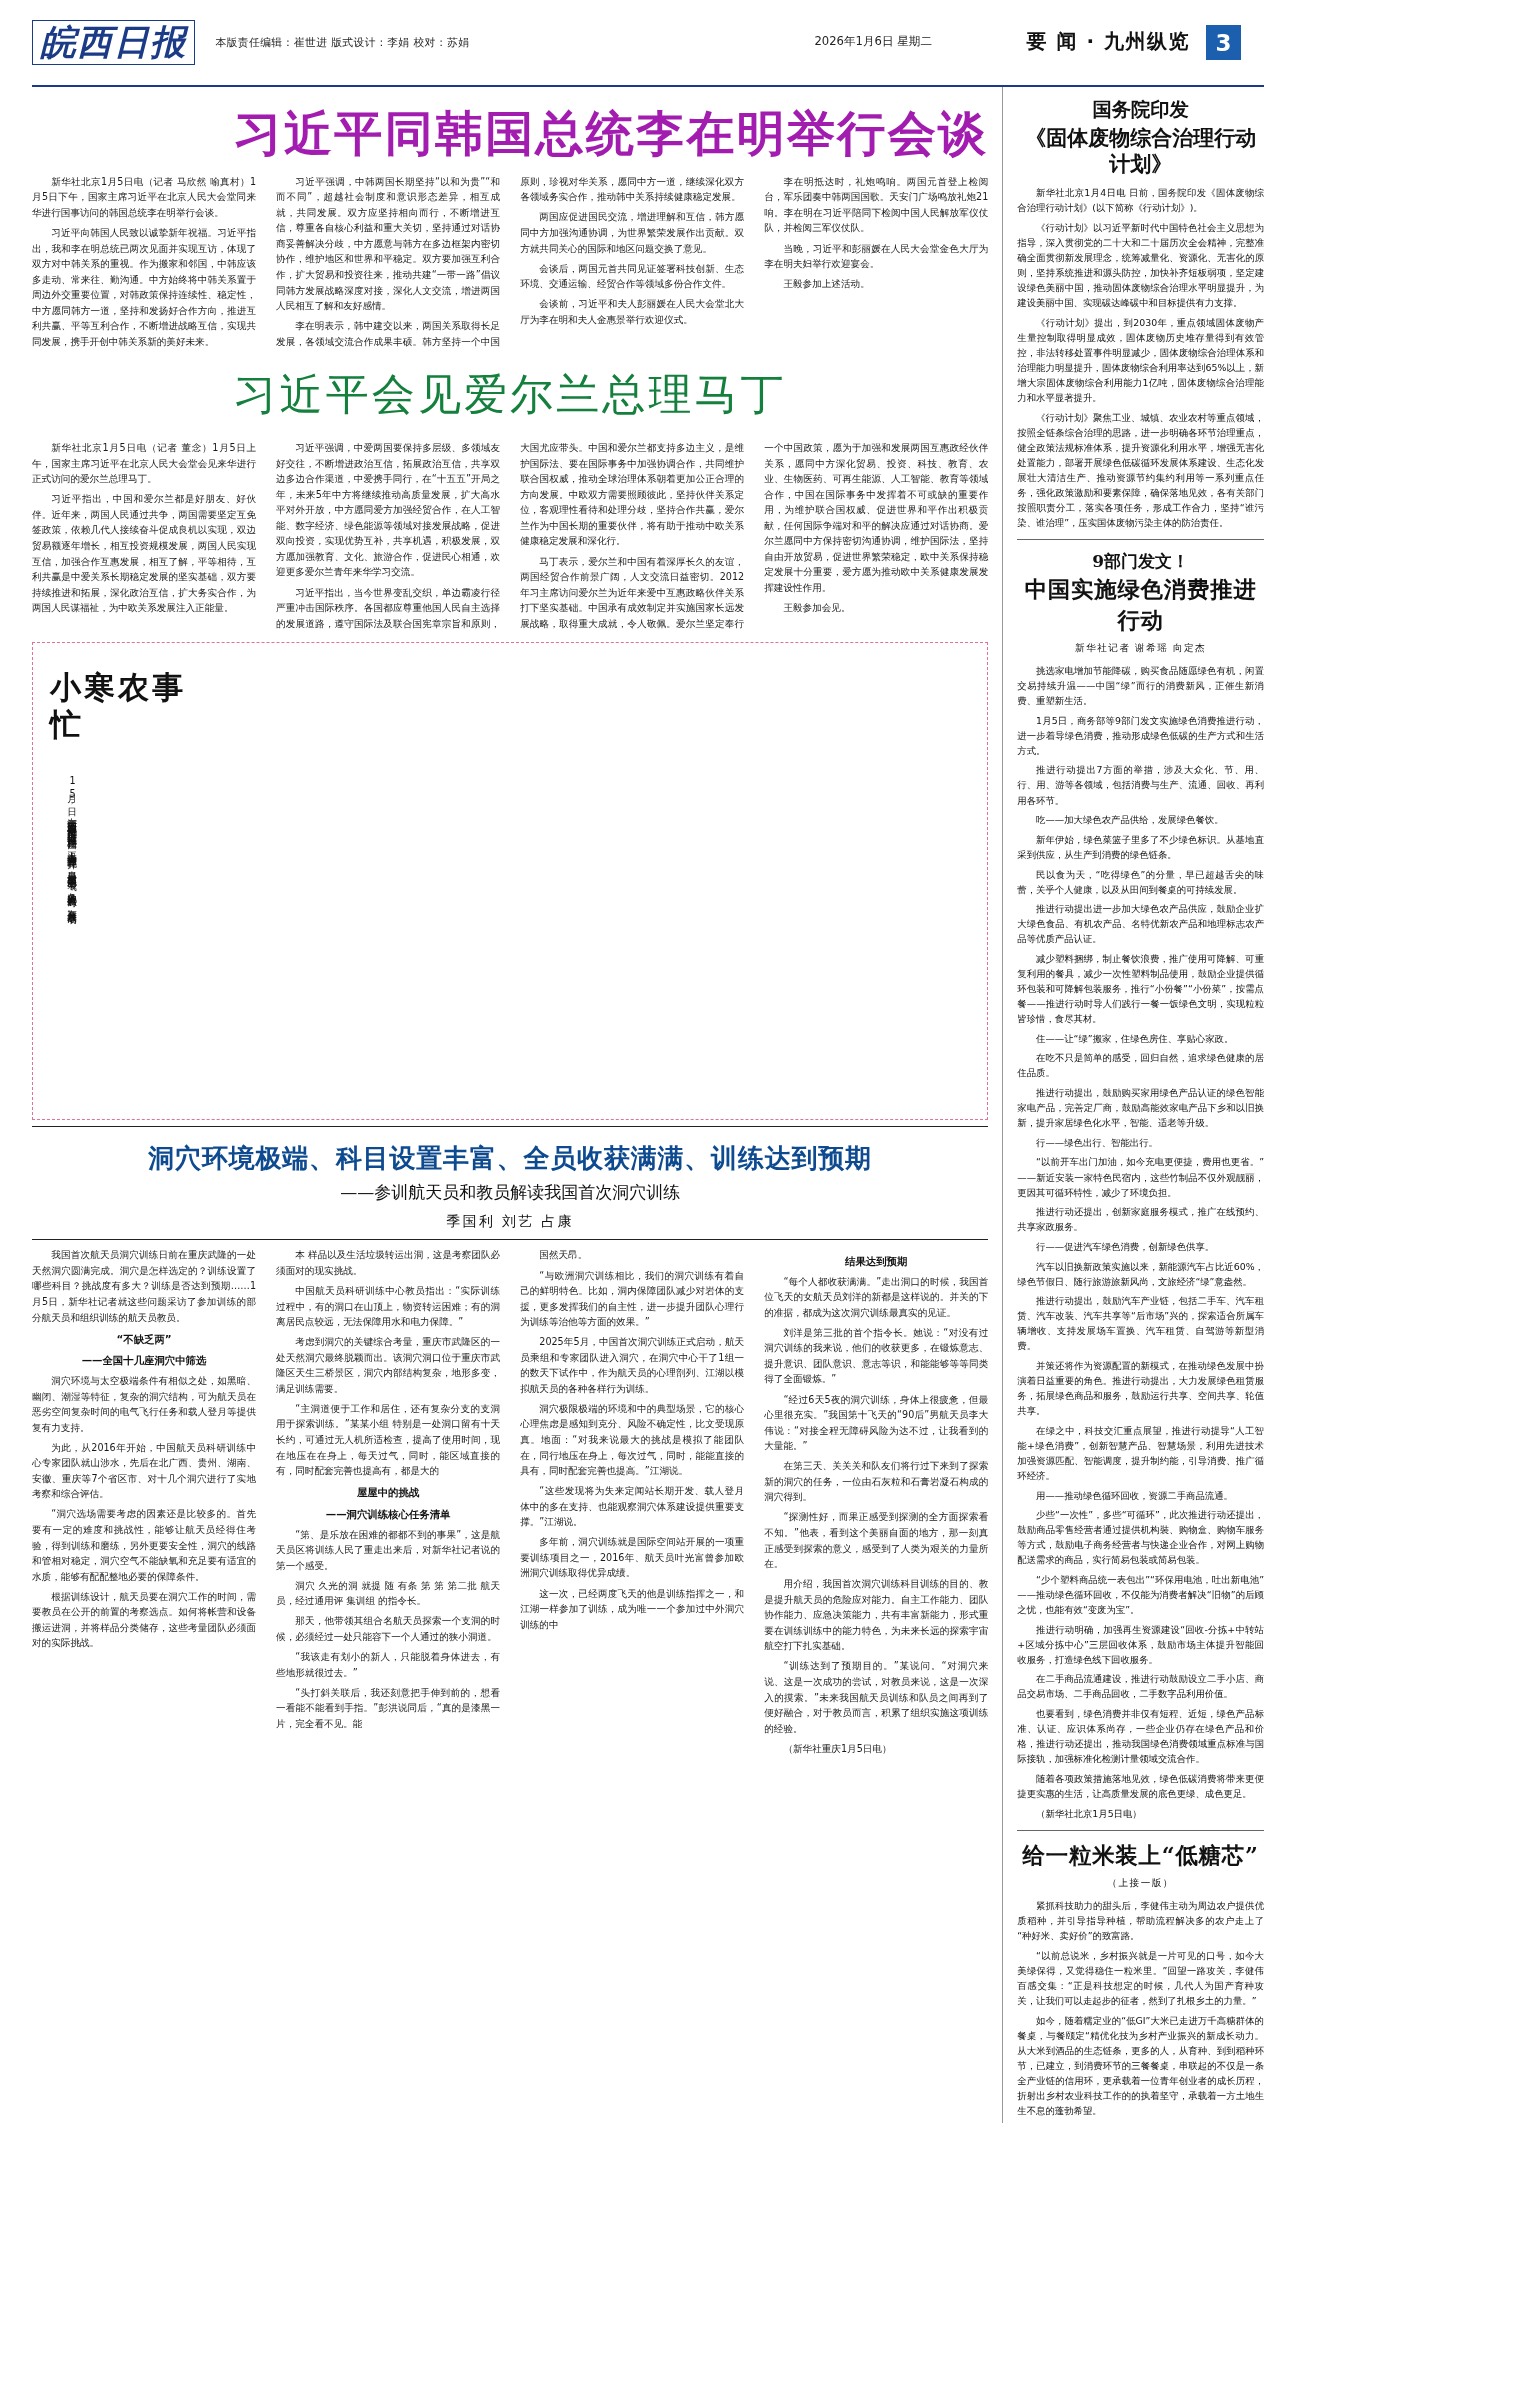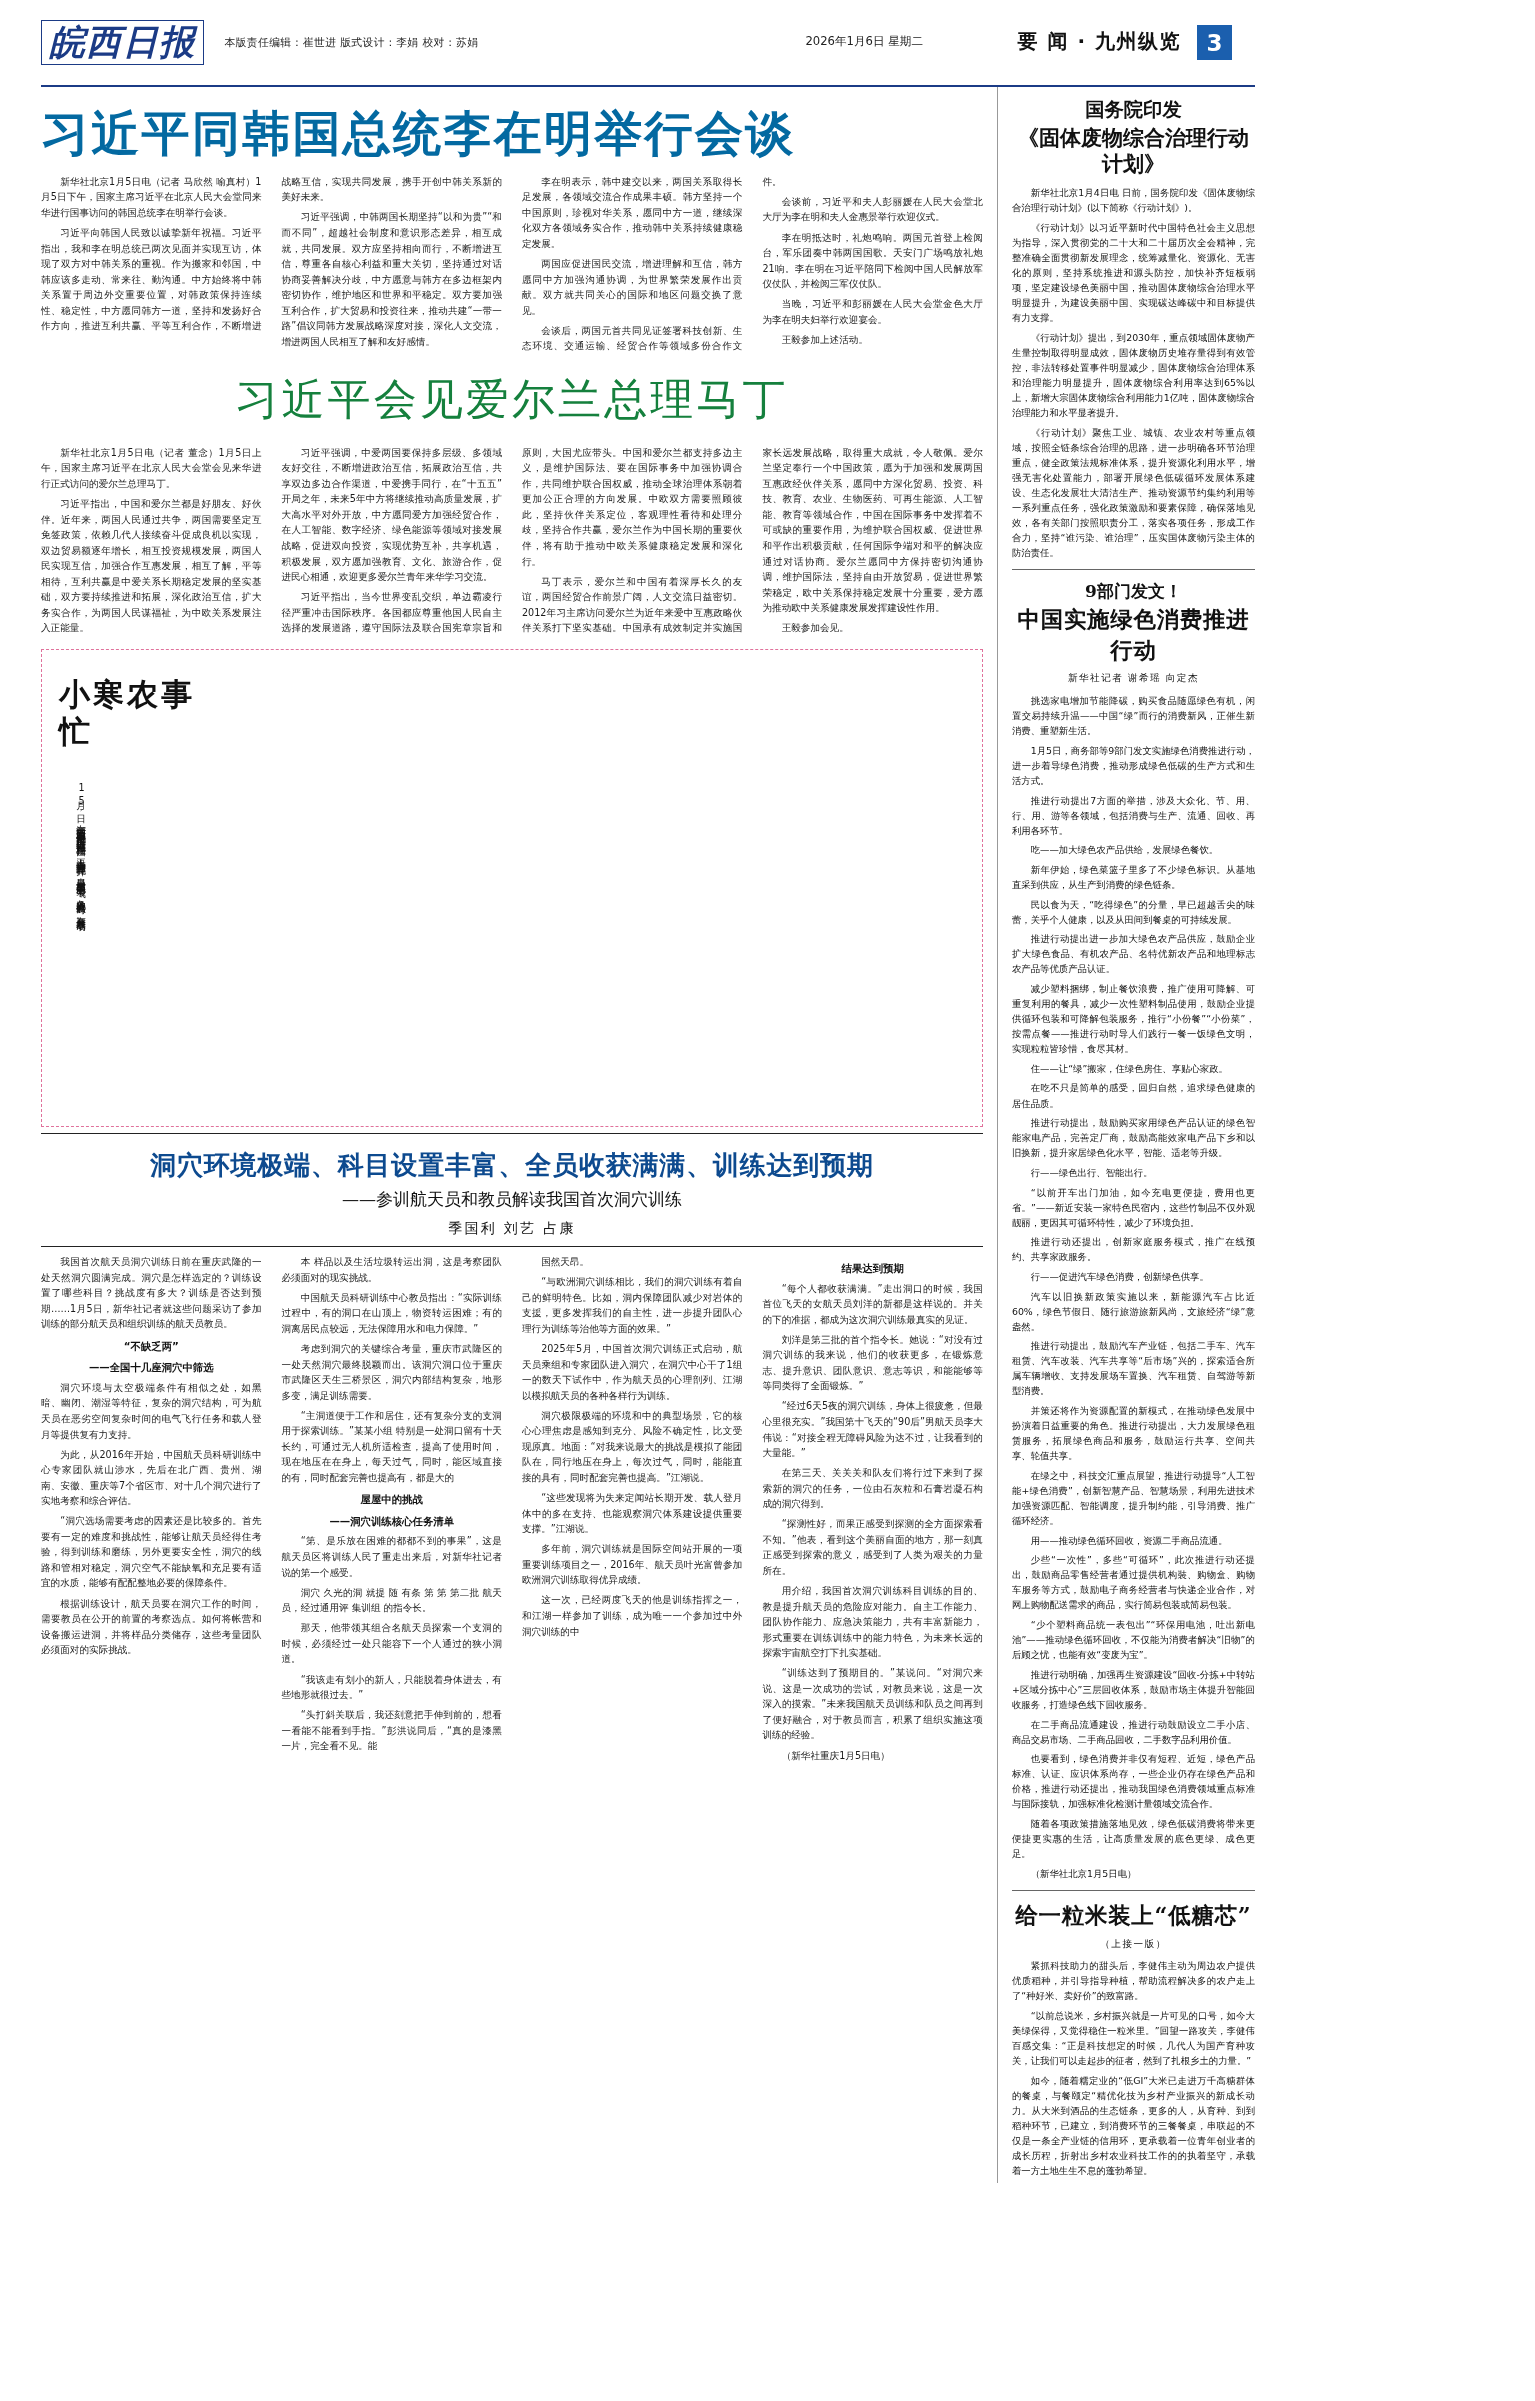--- a/index.html
+++ b/index.html
@@ -1,32 +1,32 @@
 <!DOCTYPE html>
 <html lang="zh" style="font-size:12.3px"><head>
 <meta charset="utf-8">
 <style>
   html,body{margin:0;padding:0;background:#fff;}
   body{width:1536px;height:2401px;font-family:"DejaVu Sans","Liberation Sans",sans-serif;color:#111;}
-  .page{position:relative;width:1296px;height:2401px;background:#ffffff;box-sizing:border-box;padding:0 41px;}
+  .page{position:relative;width:1296px;height:2401px;background:#ffffff;box-sizing:border-box;padding:0 32px;}
 
   
   .masthead{position:relative;height:85px;border-bottom:2.3px solid #1b3b86;display:flex;align-items:center;}
   .logo{font-family:"DejaVu Serif","Liberation Serif",serif;font-weight:bold;font-style:italic;font-size:35px;color:#1b3b86;letter-spacing:1.5px;border:1.5px solid #1b3b86;padding:3.1px 7.7px 4.6px 7.7px;line-height:1;}
   .credits{margin-left:20px;font-size:10.8px;color:#222;letter-spacing:0.4px;}
   .date{position:absolute;right:332px;top:34px;font-size:11.6px;color:#222;}
   .section-head{position:absolute;right:74px;top:28px;font-size:20px;font-weight:bold;letter-spacing:1.5px;color:#111;}
   .pagenum{position:absolute;right:23px;top:25px;width:35px;height:35px;background:#1b5fae;color:#fff;font-size:23px;font-weight:bold;display:flex;align-items:center;justify-content:center;}
 
   
   .body-wrap{position:relative;display:flex;gap:0;}
   .left-zone{width:1165px;padding-right:14px;box-sizing:border-box;}
   .right-rail{width:312px;border-left:0.8px solid #999;padding-left:14px;box-sizing:border-box;}
 
-  .hl1{font-family:"DejaVu Serif","Liberation Serif",serif;font-weight:bold;font-size:48px;letter-spacing:2.3px;text-align:left;margin:20px 0 14px 0;line-height:1.1;color:#0369a1;}
+  .hl1{font-family:"DejaVu Serif","Liberation Serif",serif;font-weight:bold;font-size:48px;letter-spacing:2.3px;text-align:right;margin:20px 0 14px 0;line-height:1.1;color:#a21caf;}
   .hl2{font-family:"DejaVu Serif","Liberation Serif",serif;font-weight:normal;font-size:43px;letter-spacing:3.1px;text-align:center;margin:17px 0 16px 0;color:#15803d;}
 
   .rule-thin{border-top:0.8px solid #222;margin:6.2px 0 7.7px 0;}
 
   .cols4{column-count:4;column-gap:20px;column-rule:0;}
   p.txt{font-family:"DejaVu Sans","Liberation Sans",sans-serif;font-size:9.6px;line-height:1.62;text-align:justify;margin:0 0 4.6px 0;text-indent:2em;color:#1a1a1a;}
 
   
   .rr-title{font-family:"DejaVu Serif","Liberation Serif",serif;font-weight:bold;font-size:19.3px;text-align:center;line-height:1.25;margin:10.8px 0 3.1px 0;}
   .rr-title2{font-family:"DejaVu Serif","Liberation Serif",serif;font-weight:bold;font-size:21px;text-align:center;line-height:1.25;margin:1.5px 0 7.7px 0;}

